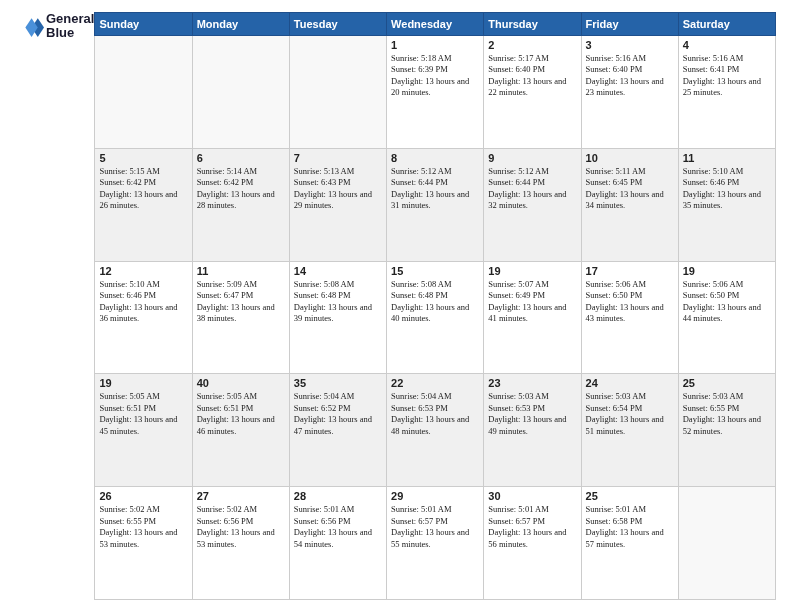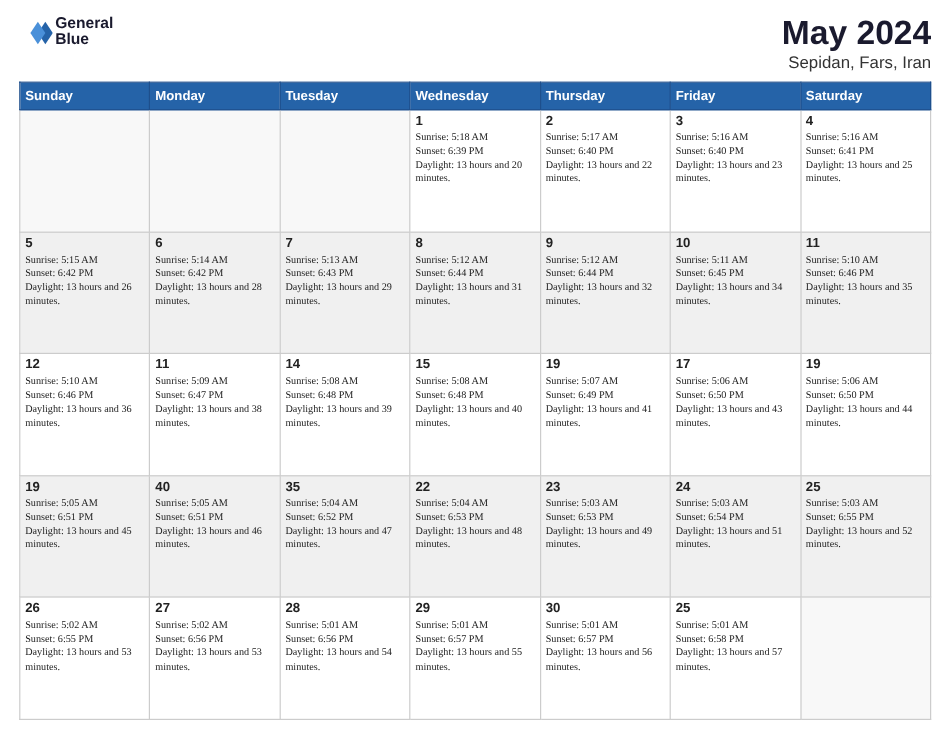--- a/index.html
+++ b/index.html
@@ -8,21 +8,21 @@
       background: #fff;
       width: 792px;
       height: 612px;
       overflow: hidden;
     }
     .page {
       width: 792px;
       height: 612px;
       padding: 12px 16px;
       display: flex;
-      flex-direction: column;
+      flex-direction: row;
     }
     .header {
       display: flex;
       justify-content: space-between;
       align-items: flex-start;
       margin-bottom: 8px;
     }
     .logo {
       display: flex;
       align-items: center;
@@ -108,24 +108,20 @@
     <div class="logo">
       <svg class="logo-icon" viewBox="0 0 36 36">
         <polygon points="28,8 36,20 28,32 20,20" fill="#2563a8"></polygon>
         <polygon points="20,8 28,20 20,32 12,20" fill="#4a90d9"></polygon>
       </svg>
       <div class="logo-text">
         <span>General</span>
         <span>Blue</span>
       </div>
     </div>
-    <div class="title-block">
-      <div class="month-title">May 2024</div>
-      <div class="location-title">Sepidan, Fars, Iran</div>
-    </div>
   </div>
 
   <table class="calendar">
     <thead>
       <tr>
 
       <th>Sunday</th>
           <th>Monday</th>
           <th>Tuesday</th>
           <th>Wednesday</th>

